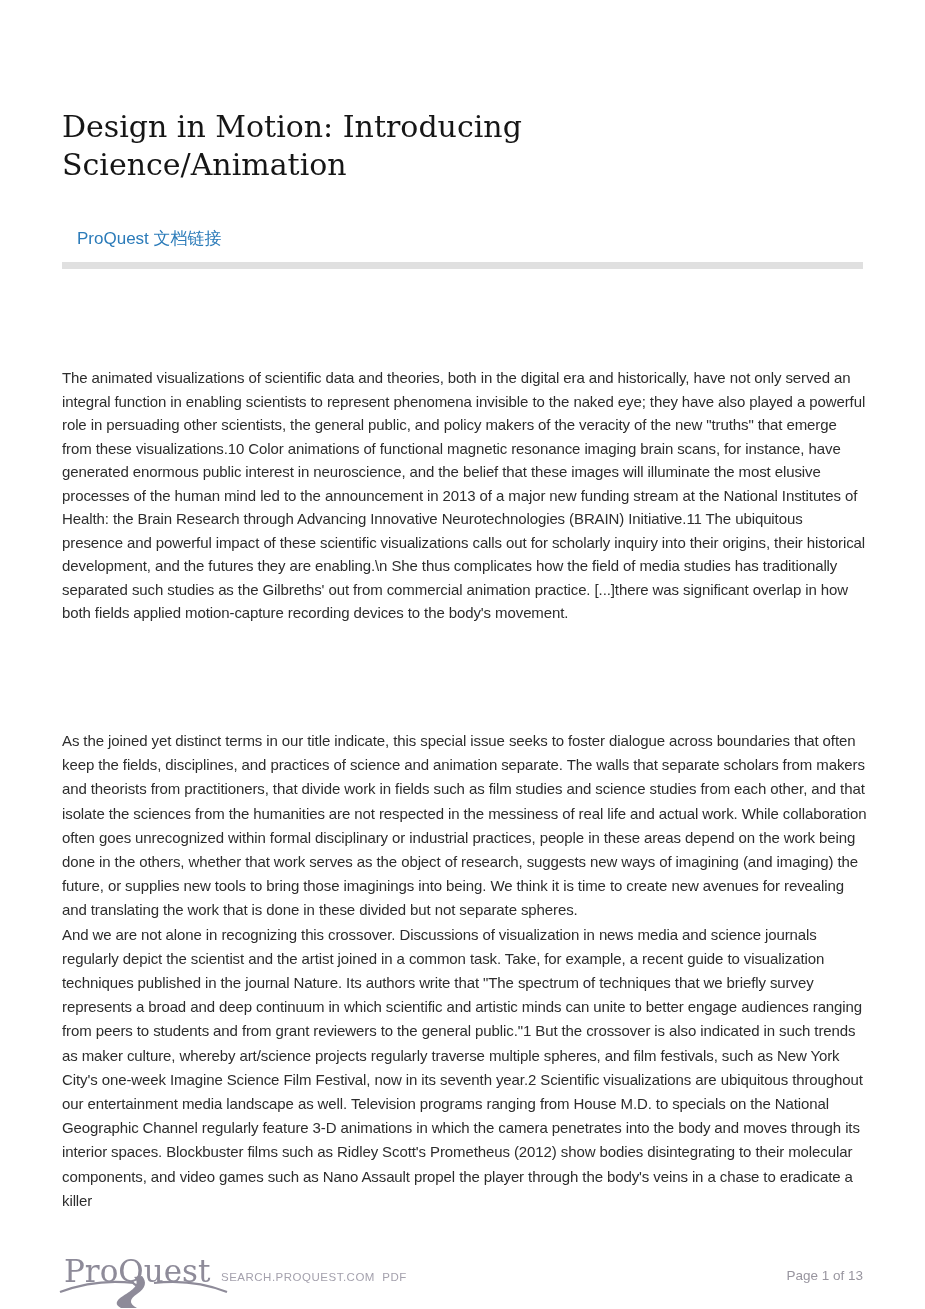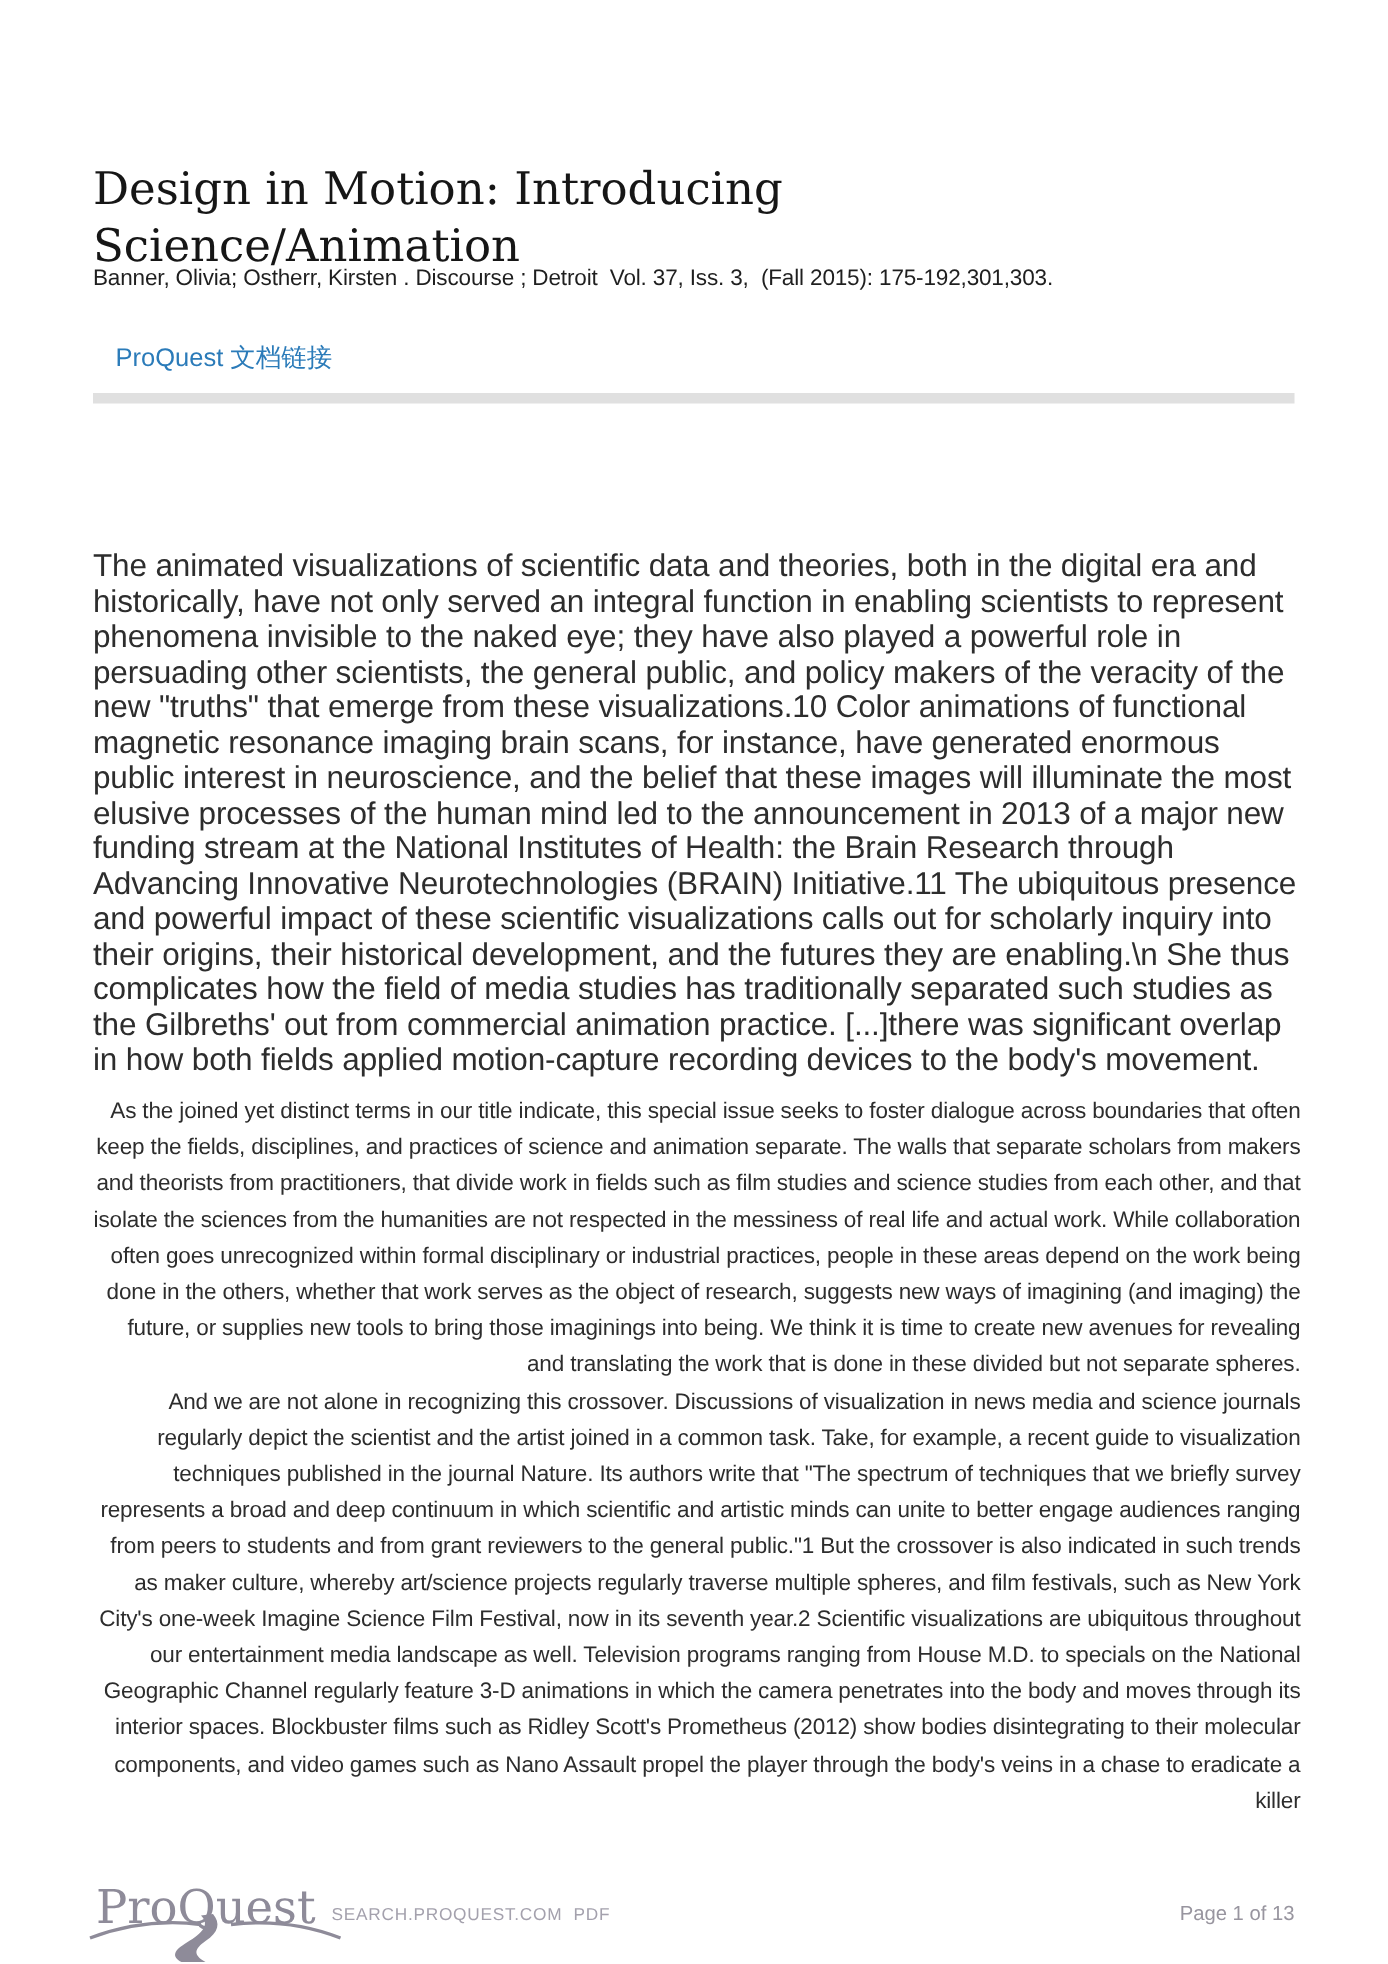--- a/index.html
+++ b/index.html
@@ -48,36 +48,36 @@
     top: 262px;
     width: 801px;
     height: 7px;
     background: #e0e0e0;
   }
   .abstract {
     position: absolute;
     left: 62px;
     top: 366px;
     width: 805px;
-    font-size: 21px;
+    font-size: 15px;
     line-height: 23.5px;
     color: #2d2d2d;
     letter-spacing: -0.1px;
   }
   .bodytext {
     position: absolute;
     left: 62px;
     top: 729px;
     width: 805px;
     font-size: 15px;
     line-height: 24.2px;
     color: #2d2d2d;
     letter-spacing: -0.1px;
   }
-  .bodytext p { margin: 0; text-align: right; }
+  .bodytext p { margin: 0; }
   .footer-logo {
     position: absolute;
     left: 58px;
     top: 1250px;
     width: 172px;
     height: 58px;
   }
   .site-label {
     position: absolute;
     left: 221px;
@@ -96,21 +96,20 @@
     text-align: right;
   }
 </style>
 </head>
 <body>
 
 <div class="page">
 
   <h1 class="doc-title">Design in Motion: Introducing Science/Animation</h1>
 
-  <div class="byline">Banner, Olivia; Ostherr, Kirsten . Discourse ; Detroit  Vol. 37, Iss. 3,  (Fall 2015): 175-192,301,303.</div>
 
   <a class="doc-link">ProQuest 文档链接</a>
 
   <div class="divider"></div>
 
   <div class="abstract">The animated visualizations of scientific data and theories, both in the digital era and historically, have not only served an integral function in enabling scientists to represent phenomena invisible to the naked eye; they have also played a powerful role in persuading other scientists, the general public, and policy makers of the veracity of the new "truths" that emerge from these visualizations.10 Color animations of functional magnetic resonance imaging brain scans, for instance, have generated enormous public interest in neuroscience, and the belief that these images will illuminate the most elusive processes of the human mind led to the announcement in 2013 of a major new funding stream at the National Institutes of Health: the Brain Research through Advancing Innovative Neurotechnologies (BRAIN) Initiative.11 The ubiquitous presence and powerful impact of these scientific visualizations calls out for scholarly inquiry into their origins, their historical development, and the futures they are enabling.\n She thus complicates how the field of media studies has traditionally separated such studies as the Gilbreths' out from commercial animation practice. [...]there was significant overlap in how both fields applied motion-capture recording devices to the body's movement.</div>
 
   <div class="bodytext">
     <p>As the joined yet distinct terms in our title indicate, this special issue seeks to foster dialogue across boundaries that often keep the fields, disciplines, and practices of science and animation separate. The walls that separate scholars from makers and theorists from practitioners, that divide work in fields such as film studies and science studies from each other, and that isolate the sciences from the humanities are not respected in the messiness of real life and actual work. While collaboration often goes unrecognized within formal disciplinary or industrial practices, people in these areas depend on the work being done in the others, whether that work serves as the object of research, suggests new ways of imagining (and imaging) the future, or supplies new tools to bring those imaginings into being. We think it is time to create new avenues for revealing and translating the work that is done in these divided but not separate spheres.</p>
     <p>And we are not alone in recognizing this crossover. Discussions of visualization in news media and science journals regularly depict the scientist and the artist joined in a common task. Take, for example, a recent guide to visualization techniques published in the journal Nature. Its authors write that "The spectrum of techniques that we briefly survey represents a broad and deep continuum in which scientific and artistic minds can unite to better engage audiences ranging from peers to students and from grant reviewers to the general public."1 But the crossover is also indicated in such trends as maker culture, whereby art/science projects regularly traverse multiple spheres, and film festivals, such as New York City's one-week Imagine Science Film Festival, now in its seventh year.2 Scientific visualizations are ubiquitous throughout our entertainment media landscape as well. Television programs ranging from House M.D. to specials on the National Geographic Channel regularly feature 3-D animations in which the camera penetrates into the body and moves through its interior spaces. Blockbuster films such as Ridley Scott's Prometheus (2012) show bodies disintegrating to their molecular components, and video games such as Nano Assault propel the player through the body's veins in a chase to eradicate a killer</p>

